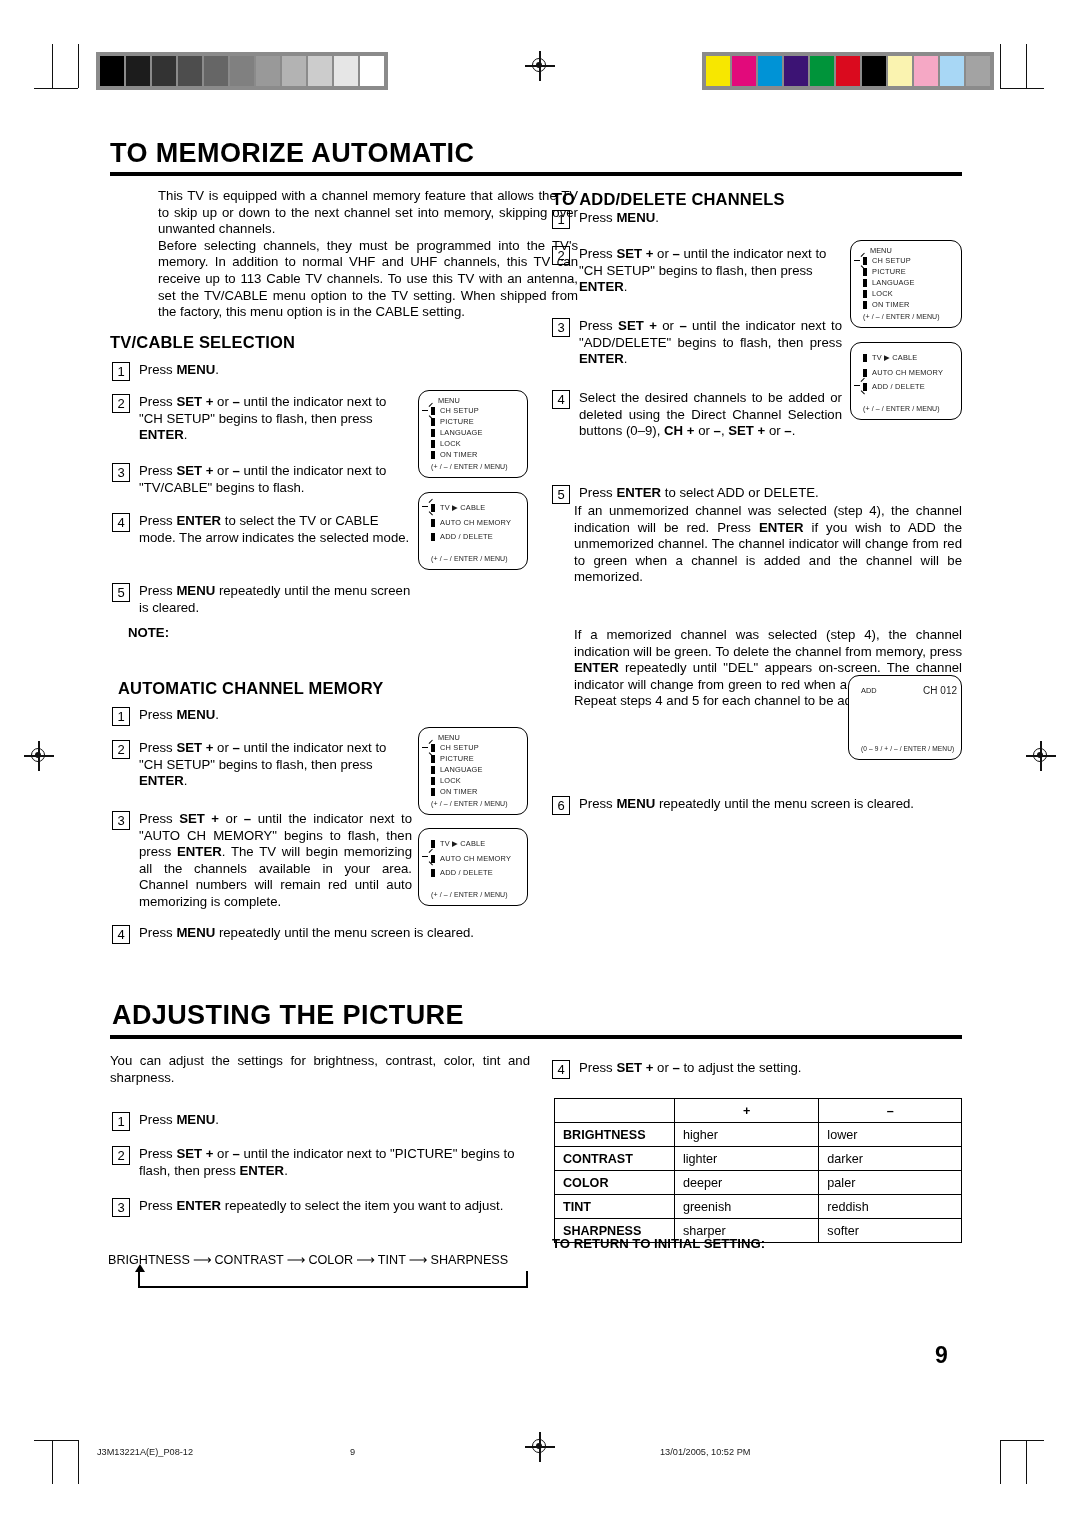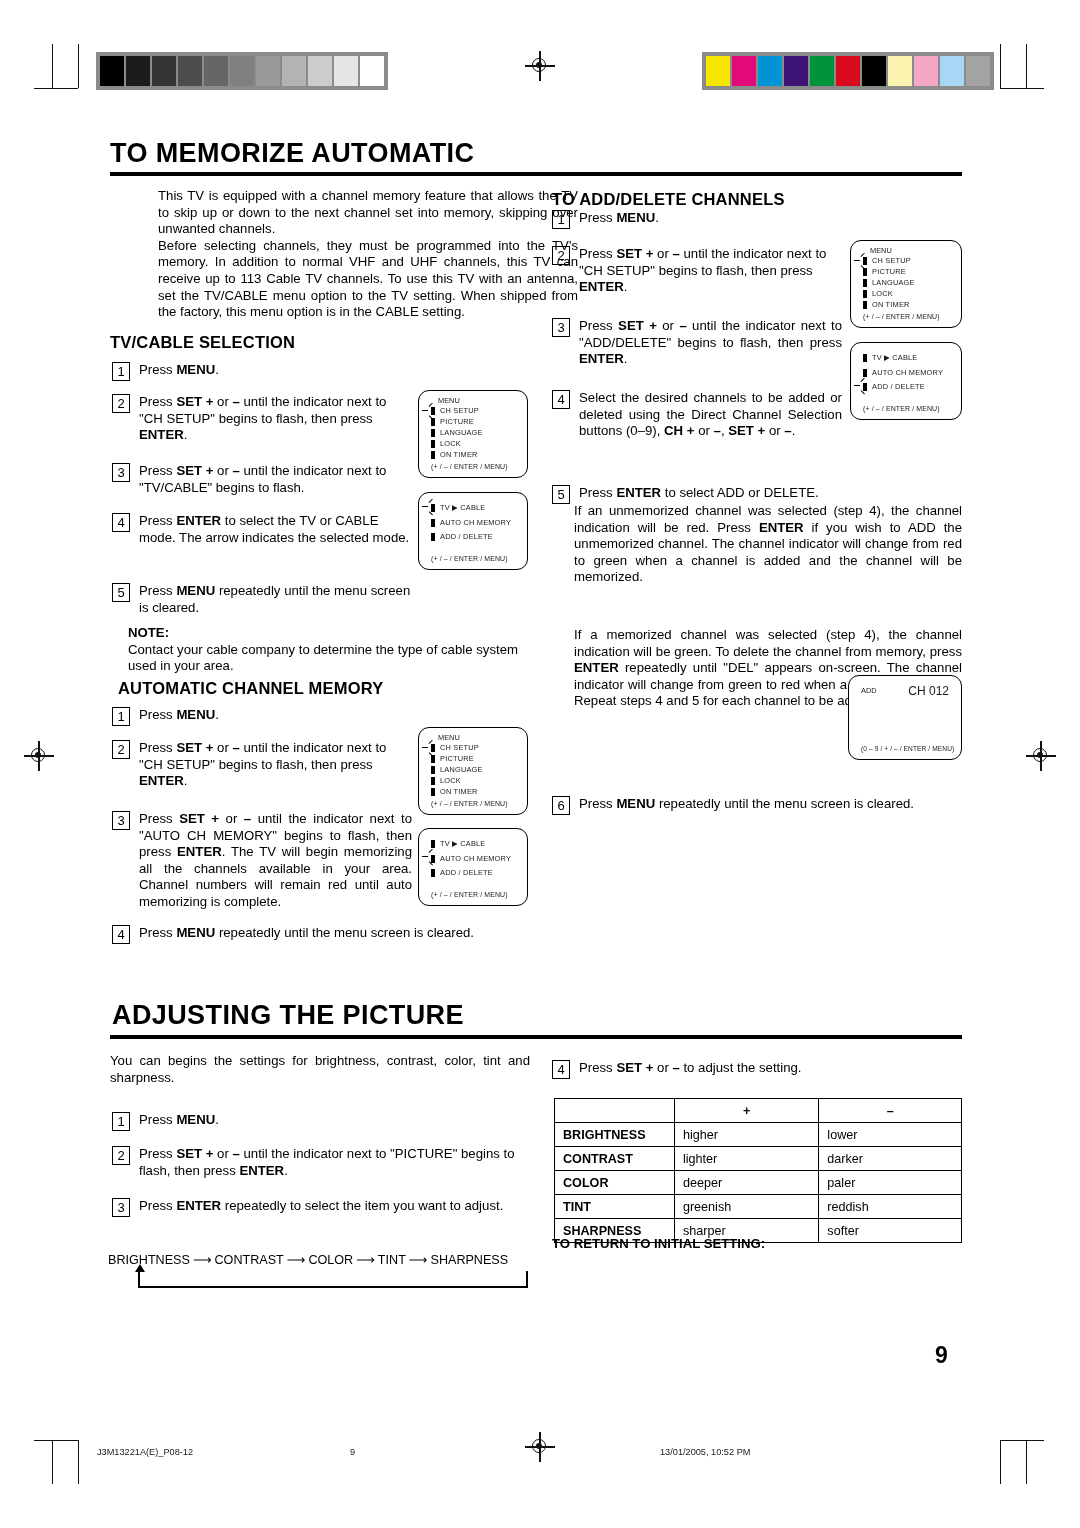--- a/index.html
+++ b/index.html
@@ -58,21 +58,21 @@
   .osd .foot{position:absolute;left:12px;bottom:5px;font-size:7px;
              letter-spacing:.1px;}
   
   .flash{position:absolute;left:-9px;top:0;width:9px;height:11px;}
   .flash:before{content:"";position:absolute;left:0;top:5px;width:6px;
                 height:1.4px;background:#000;}
   .ray{position:absolute;width:4.5px;height:1.2px;background:#000;}
   .r1{left:7px;top:0.5px;transform:rotate(-45deg);transform-origin:left;}
   .r2{left:7px;top:10px;transform:rotate(45deg);transform-origin:left;}
   .osd .chbox-l{position:absolute;left:12px;top:10px;font-size:7.4px;}
-  .osd .chbox-r{position:absolute;right:12px;top:10px;font-size:12px;text-align:right;}
+  .osd .chbox-r{position:absolute;right:4px;top:10px;font-size:10px;text-align:right;}
 
   
   .cycle{position:absolute;font-size:12.6px;white-space:nowrap;}
   .cycle .ar{font-size:13px;margin:0 3px;}
   .loop{position:absolute;border-left:2.4px solid #000;
         border-bottom:2.4px solid #000;border-right:2.4px solid #000;
         box-sizing:border-box;}
   .loop:before{content:"";position:absolute;left:-5.2px;top:-7px;
         border-left:5px solid transparent;border-right:5px solid transparent;
         border-bottom:8px solid #000;}
@@ -175,21 +175,20 @@
     <span class="num">4</span>
     <span class="txt">Press <b>ENTER</b> to select the TV or CABLE mode. The arrow indicates the selected mode.</span>
   </div>
   <div class="step" style="left:112px;top:583px;width:300px;">
     <span class="num">5</span>
     <span class="txt">Press <b>MENU</b> repeatedly until the menu screen is cleared.</span>
   </div>
 
   <div class="body" style="left:110px;top:625px;width:420px;text-align:left;margin-left:18px;">
     <p class="h3">NOTE:</p>
-    <p>Contact your cable company to determine the type of cable system used in your area.</p>
   </div>
 
   <div class="osd" style="left:418px;top:390px;width:110px;height:88px;">
     <div class="title">MENU</div>
     <div class="rows">
       <div class="row">
         <span class="flash">
             <i class="ray r1"></i>
             <i class="ray r2"></i>
           </span>
@@ -401,21 +400,21 @@
   <div class="osd" style="left:848px;top:675px;width:114px;height:85px;">
     <div class="chbox-l">ADD</div>
     <div class="chbox-r">CH 012</div>
     <div class="foot" style="font-size:6.6px;">(0 – 9 / + / – / ENTER / MENU)</div>
   </div>
 
   <div class="h1" style="left:112px;top:1000px;">ADJUSTING THE PICTURE</div>
   <div class="rule" style="left:110px;top:1035px;width:852px;"></div>
 
   <div class="body" style="left:110px;top:1053px;width:420px;">
-    <p>You can begins the settings for brightness, contrast, color, tint and sharpness.</p>
+    <p>You can adjust the settings for brightness, contrast, color, tint and sharpness.</p>
   </div>
 
   <div class="step" style="left:112px;top:1112px;width:410px;">
     <span class="num">1</span>
     <span class="txt">Press <b>MENU</b>.</span>
   </div>
   <div class="step" style="left:112px;top:1146px;width:410px;">
     <span class="num">2</span>
     <span class="txt">Press <b>SET +</b> or <b>–</b> until the indicator next to "PICTURE" begins to flash, then press <b>ENTER</b>.</span>
   </div>

